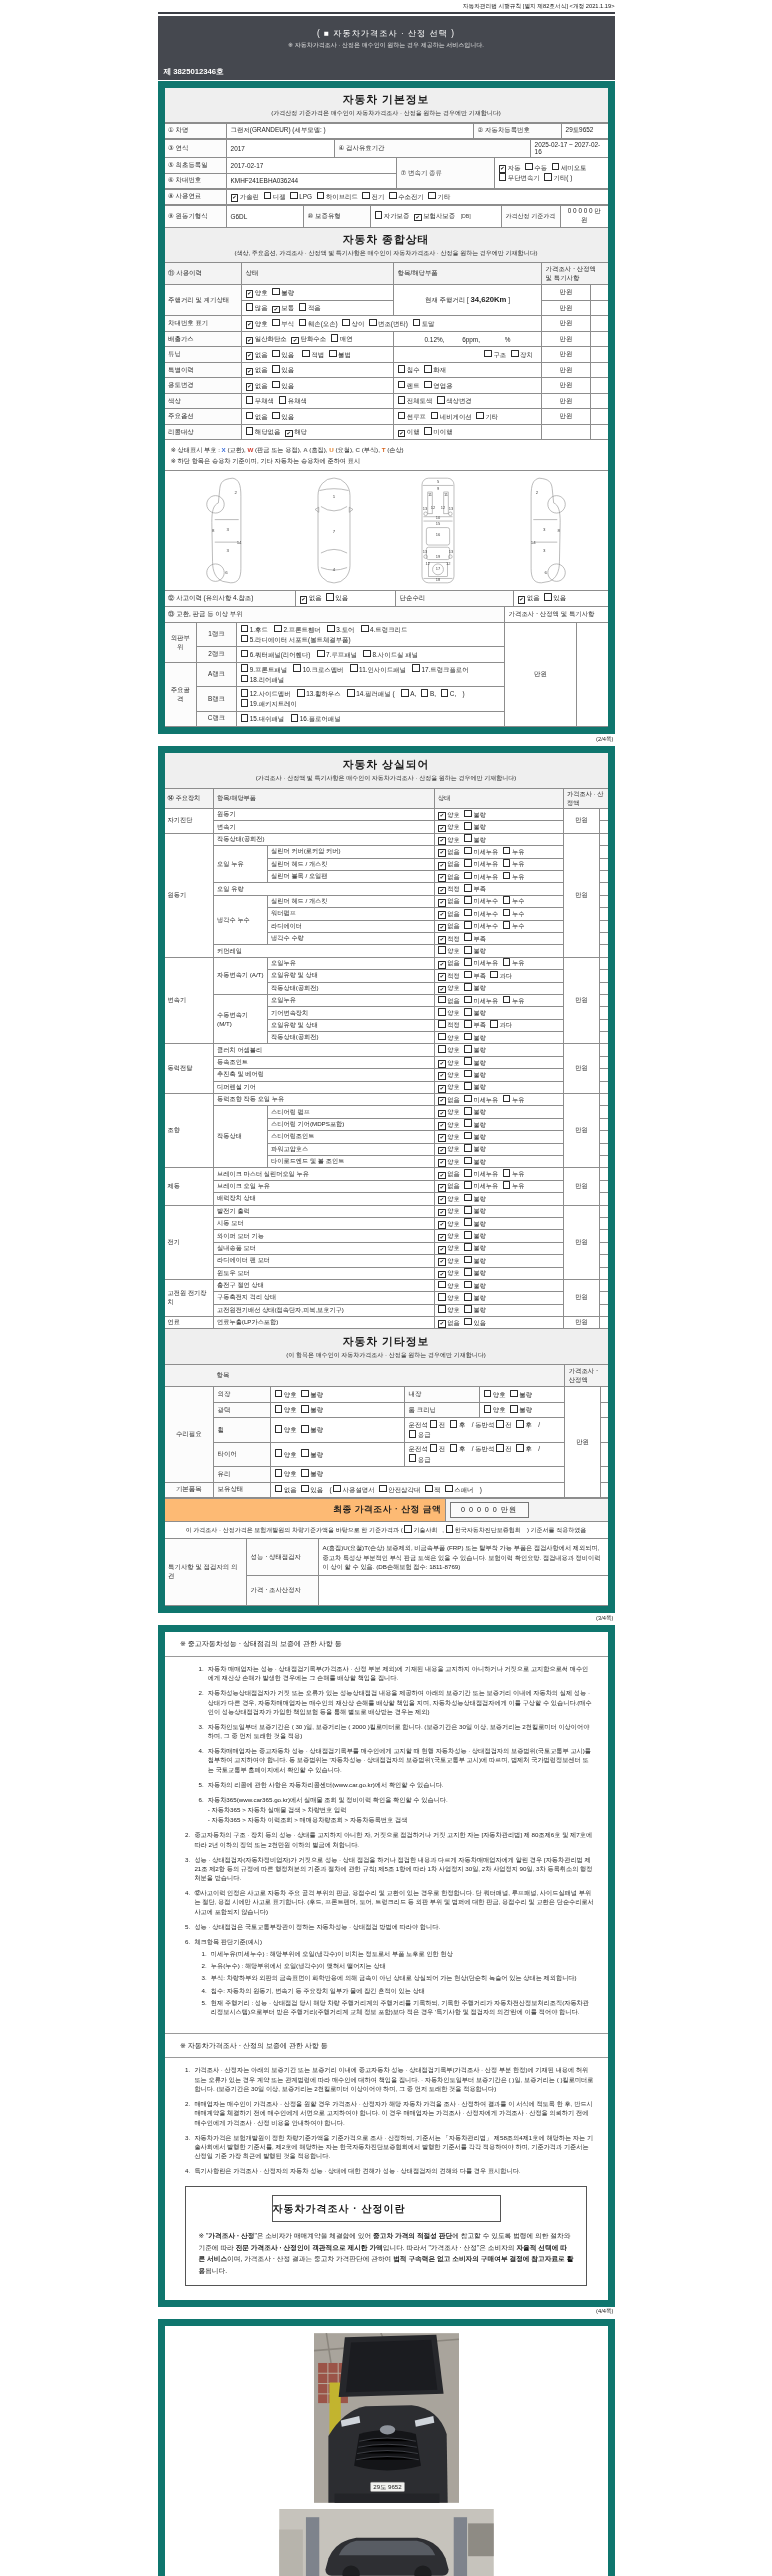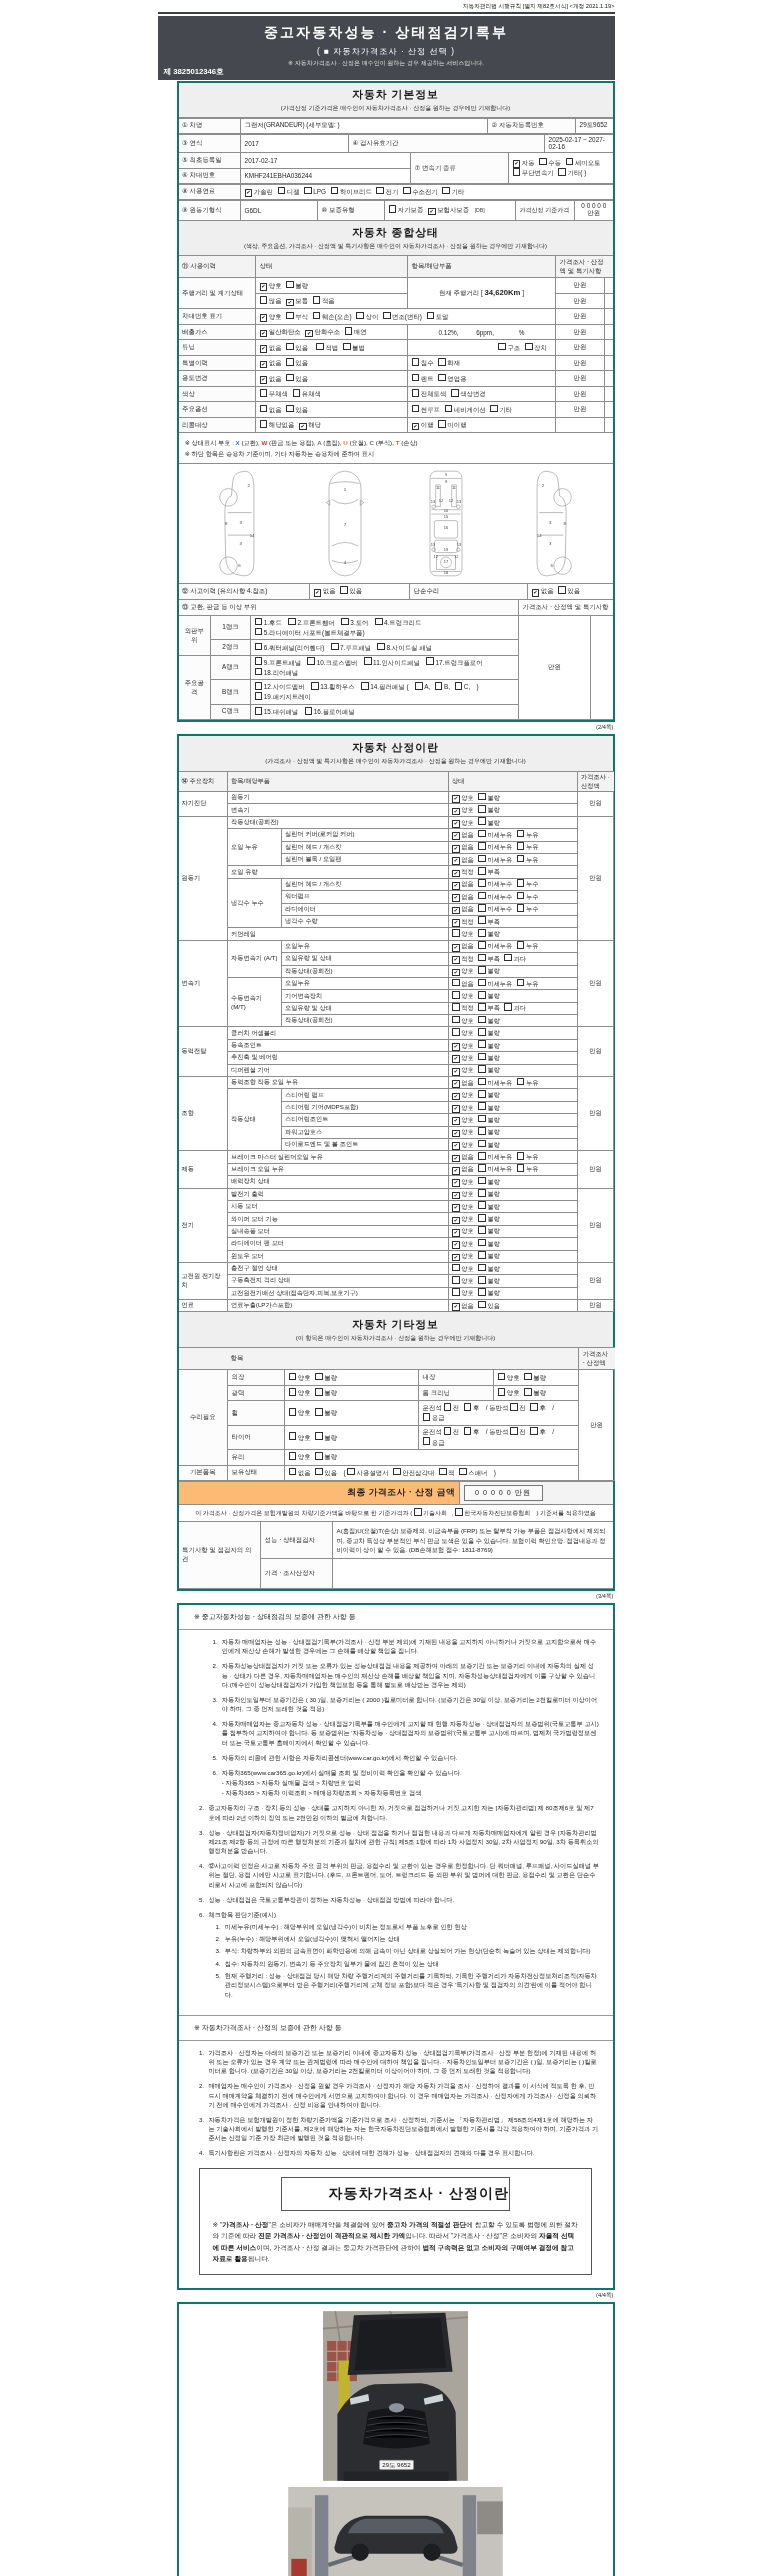--- a/index.html
+++ b/index.html
@@ -6,21 +6,21 @@
     font-family:"Liberation Sans","DejaVu Sans",sans-serif;}
   .doc{width:457px;margin:0 auto;padding-top:2.1px;}
   .refnote{font-size:5.7px;text-align:right;color:#111;padding:0.5px 0 1.5px;}
   .toprule{height:1.5px;background:#3c3f46;margin-bottom:2.1px;}
   .band{position:relative;background:#45484f;color:#fff;text-align:center;
     height:64px;box-sizing:border-box;padding-top:8.8px;}
   .bt{font-size:14px;font-weight:bold;letter-spacing:2.1px;}
   .bs{font-size:8.2px;margin-top:3.1px;letter-spacing:1px;}
   .bn{font-size:6px;color:#e2e2e2;margin-top:2.1px;}
   .bno{position:absolute;left:6px;bottom:2.6px;font-size:7.7px;font-weight:bold;}
-  .box{border:2px solid #0f766e;margin-top:1px;background:#fff;margin-left:19px;}
+  .box{border:7px solid #0f766e;margin-top:1px;background:#fff;}
   .marker{font-size:5.7px;text-align:right;padding:1.5px 1px;color:#222;}
   .secHead{background:#efefef;border-bottom:0.5px solid #8d8d8d;text-align:center;padding:5.2px 0 4.1px;}
   .secTitle{font-size:10.8px;font-weight:bold;letter-spacing:1px;}
   .secSub{font-size:6px;margin-top:2.1px;}
   table.t{border-collapse:collapse;table-layout:fixed;width:100%;font-size:6.4px;
     border-left:hidden;border-right:hidden;margin-top:-0.5px;}
   .t td{border:0.5px solid #8d8d8d;padding:1.5px 3.6px;vertical-align:middle;overflow:hidden;}
   .t tr{height:15.5px;}
   .lab{background:#fcfcfc;}
   .hrow td{background:#f3f3f3;}
@@ -46,35 +46,34 @@
   .nhead{font-size:7px;padding:6.7px 15.5px;border-bottom:0.5px solid #9a9a9a;}
   .nh2{border-top:0.5px solid #9a9a9a;margin-top:2.1px;}
   .nwrap{padding:7.2px 13.4px 5.2px;font-size:6.2px;line-height:1.5;color:#1a1a1a;}
   .lvl1{padding-left:13.4px;}
   .ni{display:flex;margin-bottom:5.7px;}
   .nn{width:12.4px;flex:none;text-align:right;margin-right:4.1px;}
   .nt{flex:1;}
   .nsub{margin-top:1px;}
   .ni.sub{margin:2.6px 0 3.1px;}
   .defbox{border:0.8px solid #555;margin:10.3px 7.2px 8.2px;padding:8.2px 12.4px 9.3px;}
-  .defTitle{border:0.8px solid #555;width:227px;margin:0 auto 8.2px;text-align:right;
-    font-size:14px;font-weight:bold;padding:5.2px 0;letter-spacing:1px;}
+  .defTitle{border:0.8px solid #555;width:227px;margin:0 auto 8.2px;text-align:left;
+    font-size:10px;font-weight:bold;padding:5.2px 0;letter-spacing:1px;}
   .defText{font-size:6.7px;line-height:1.7;}
   .pwrap{padding:7.2px 0 7.2px;text-align:center;}
   .photo{display:block;margin:0 auto 6.2px;}
   svg text{font-family:"Liberation Sans","DejaVu Sans",sans-serif;}
 </style>
 </head>
 <body>
 
 <div class="doc">
   <div class="refnote">자동차관리법 시행규칙 [별지 제82호서식] &lt;개정 2021.1.19&gt;</div>
   <div class="toprule"></div>
   <div class="band">
-    <div class="bt">중고자동차성능 · 상태점검기록부</div>
     <div class="bs">( ■ 자동차가격조사 · 산정 선택 )</div>
     <div class="bn">※ 자동차가격조사 · 산정은 매수인이 원하는 경우 제공하는 서비스입니다.</div>
     <div class="bno">제 3825012346호</div>
   </div>
 
   <section class="box">
     <div class="secHead">
       <div class="secTitle">자동차 기본정보</div>
       <div class="secSub">(가격산정 기준가격은 매수인이 자동차가격조사 · 산정을 원하는 경우에만 기재합니다)</div>
     </div>
@@ -404,21 +403,21 @@
               <td><span class="opt"><span class="cb"></span>15.대쉬패널</span> <span class="opt"><span class="cb"></span>16.플로어패널</span></td>
             </tr>
           </tbody>
         </table>
       </div>
   </section>
   <div class="marker">(2/4쪽)</div>
 
   <section class="box">
     <div class="secHead">
-      <div class="secTitle">자동차 산정이란</div>
+      <div class="secTitle">자동차 상실되어</div>
       <div class="secSub">(가격조사 · 산정액 및 특기사항은 매수인이 자동차가격조사 · 산정을 원하는 경우에만 기재합니다)</div>
     </div>
     <div id="detailArea">
         <table class="t dt">
           <colgroup>
             <col style="width:49px">
             <col style="width:54px">
             <col style="width:167px">
             <col style="width:129px">
             <col style="width:36px">

